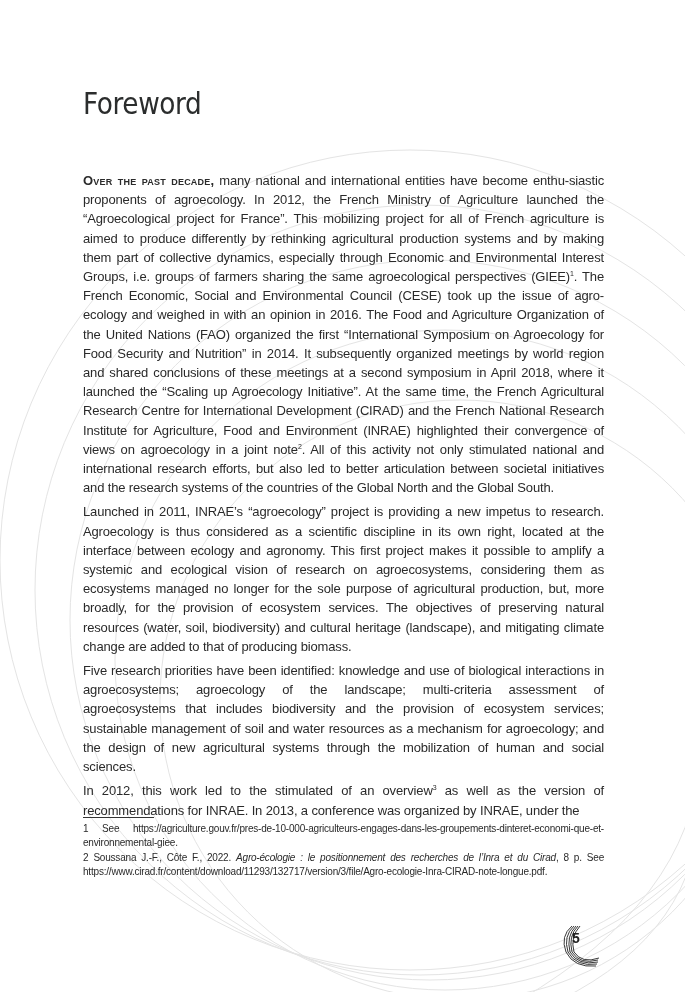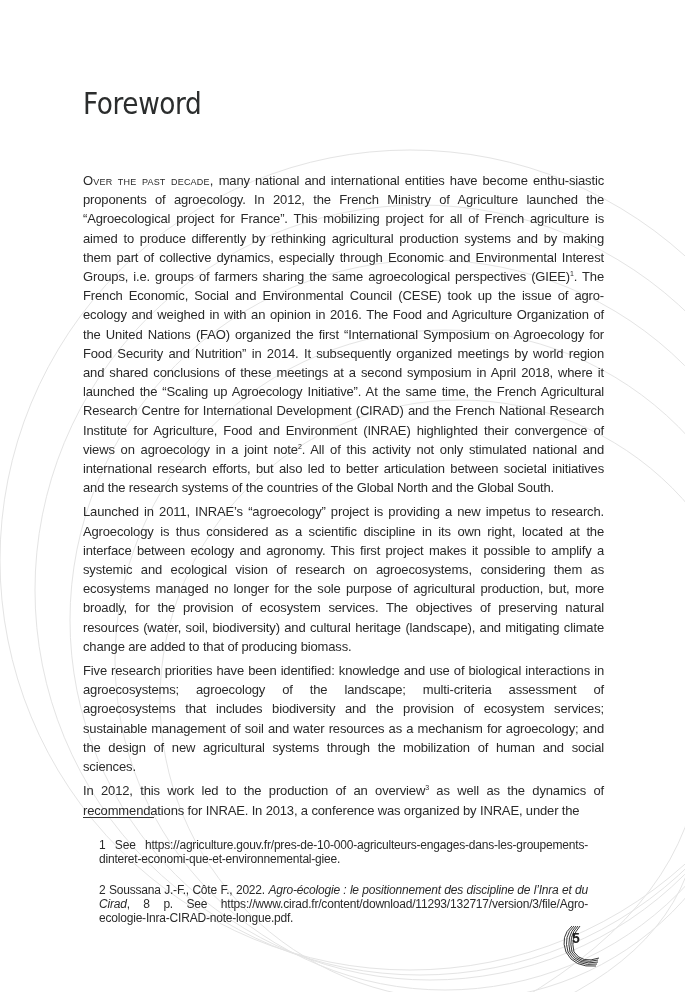--- a/index.html
+++ b/index.html
@@ -13,25 +13,25 @@
     .title {
       position: absolute; left: 83px; top: 86px; margin: 0;
       font-family: "DejaVu Sans", sans-serif; font-weight: normal;
       font-size: 30px; letter-spacing: -0.5px; color: #2b2d2d; transform: scaleX(0.88); transform-origin: left top;
     }
     .body-text { position: absolute; left: 83px; top: 171px; width: 521px; }
     .para {
       margin: 0 0 5px 0; font-size: 13px; line-height: 19.2px; text-align: justify;
       color: #2a2a2a; letter-spacing: -0.15px;
     }
-    .lead { font-weight: normal; font-variant: small-caps; letter-spacing: 0.2px; }
+    .lead { font-weight: bold; font-variant: small-caps; letter-spacing: 0.2px; }
     sup { font-size: 7px; line-height: 0; vertical-align: 5px; }
     .fn-rule { position: absolute; left: 83px; top: 817px; width: 71px; height: 0; border-top: 1px solid #333; }
     .footnotes { position: absolute; left: 83px; top: 822px; width: 521px; }
-    .fn { margin: 16px; font-size: 12px; line-height: 14.3px; text-align: justify; color: #2a2a2a; letter-spacing: -0.2px; }
+    .fn { margin: 0; font-size: 10px; line-height: 14.3px; text-align: justify; color: #2a2a2a; letter-spacing: -0.2px; }
     .fn em { font-style: italic; }
     .page-num-wrap { position: absolute; left: 556px; top: 922px; width: 50px; height: 50px; }
     .page-num { position: absolute; left: 16px; top: 8px; font-size: 14px; font-weight: bold; color: #222; }
   </style>
 </head>
 <body>
 
 <svg class="bg-arcs" viewBox="0 0 685 992" xmlns="http://www.w3.org/2000/svg">
   <g fill="none" stroke="#e4e4e4" stroke-width="1">
     <circle cx="410" cy="560" r="410"></circle>
@@ -47,28 +47,28 @@
 <div class="page">
   <h1 class="title">Foreword</h1>
 
   <div class="body-text">
     <p class="para"><span class="lead">Over the past decade,</span><span> many national and international entities have become enthu-siastic proponents of agroecology. In 2012, the French Ministry of Agriculture launched the “Agroecological project for France”. This mobilizing project for all of French agriculture is aimed to produce differently by rethinking agricultural production systems and by making them part of collective dynamics, especially through Economic and Environmental Interest Groups, i.e. groups of farmers sharing the same agroecological perspectives (GIEE)</span><sup>1</sup><span>. The French Economic, Social and Environmental Council (CESE) took up the issue of agro-ecology and weighed in with an opinion in 2016. The Food and Agriculture Organization of the United Nations (FAO) organized the first “International Symposium on Agroecology for Food Security and Nutrition” in 2014. It subsequently organized meetings by world region and shared conclusions of these meetings at a second symposium in April 2018, where it launched the “Scaling up Agroecology Initiative”. At the same time, the French Agricultural Research Centre for International Development (CIRAD) and the French National Research Institute for Agriculture, Food and Environment (INRAE) highlighted their convergence of views on agroecology in a joint note</span><sup>2</sup><span>. All of this activity not only stimulated national and international research efforts, but also led to better articulation between societal initiatives and the research systems of the countries of the Global North and the Global South.</span></p>
 
     <p class="para">Launched in 2011, INRAE’s “agroecology” project is providing a new impetus to research. Agroecology is thus considered as a scientific discipline in its own right, located at the interface between ecology and agronomy. This first project makes it possible to amplify a systemic and ecological vision of research on agroecosystems, considering them as ecosystems managed no longer for the sole purpose of agricultural production, but, more broadly, for the provision of ecosystem services. The objectives of preserving natural resources (water, soil, biodiversity) and cultural heritage (landscape), and mitigating climate change are added to that of producing biomass.</p>
 
     <p class="para">Five research priorities have been identified: knowledge and use of biological interactions in agroecosystems; agroecology of the landscape; multi-criteria assessment of agroecosystems that includes biodiversity and the provision of ecosystem services; sustainable management of soil and water resources as a mechanism for agroecology; and the design of new agricultural systems through the mobilization of human and social sciences.</p>
 
-    <p class="para"><span>In 2012, this work led to the production of an overview</span><sup>3</sup><span> as well as the dynamics of recommendations for INRAE. In 2013, a conference was organized by INRAE, under the</span></p>
+    <p class="para"><span>In 2012, this work led to the stimulated of an overview</span><sup>3</sup><span> as well as the version of recommendations for INRAE. In 2013, a conference was organized by INRAE, under the</span></p>
   </div>
 
   <div class="fn-rule"></div>
 
   <div class="footnotes">
     <p class="fn"><span>1</span><span> See  https://agriculture.gouv.fr/pres-de-10-000-agriculteurs-engages-dans-les-groupements-dinteret-economi-que-et-environnemental-giee.</span></p>
-    <p class="fn"><span>2</span><span>  Soussana J.-F., Côte F., 2022. </span><em>Agro-écologie : le positionnement des discipline de l’Inra et du Cirad</em><span>, 8 p. See https://www.cirad.fr/content/download/11293/132717/version/3/file/Agro-ecologie-Inra-CIRAD-note-longue.pdf.</span></p>
+    <p class="fn"><span>2</span><span>  Soussana J.-F., Côte F., 2022. </span><em>Agro-écologie : le positionnement des recherches de l’Inra et du Cirad</em><span>, 8 p. See https://www.cirad.fr/content/download/11293/132717/version/3/file/Agro-ecologie-Inra-CIRAD-note-longue.pdf.</span></p>
   </div>
 
   <div class="page-num-wrap">
     <svg width="50" height="50" viewBox="0 0 50 50" xmlns="http://www.w3.org/2000/svg">
       <g fill="none" stroke="#222" stroke-width="0.9">
         <path d="M 16 4 Q 4 14 10 30 Q 18 46 40 44"></path>
         <path d="M 18 4 Q 7 14 12 30 Q 20 45 41 42"></path>
         <path d="M 20 4 Q 10 14 14 30 Q 22 44 42 40"></path>
         <path d="M 22 4 Q 12 14 16 30 Q 24 43 42 38"></path>
         <path d="M 24 4 Q 14 15 18 30 Q 26 42 43 36"></path>

